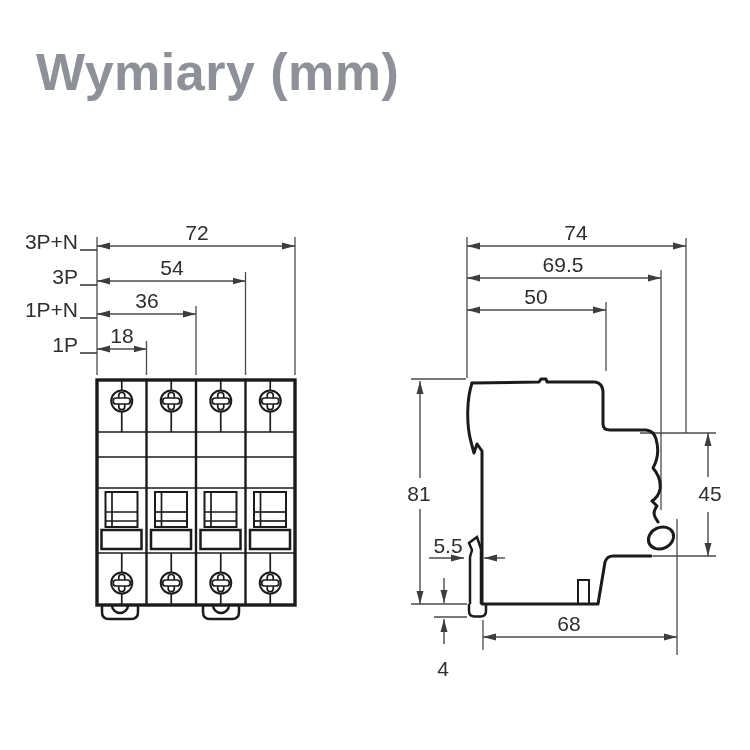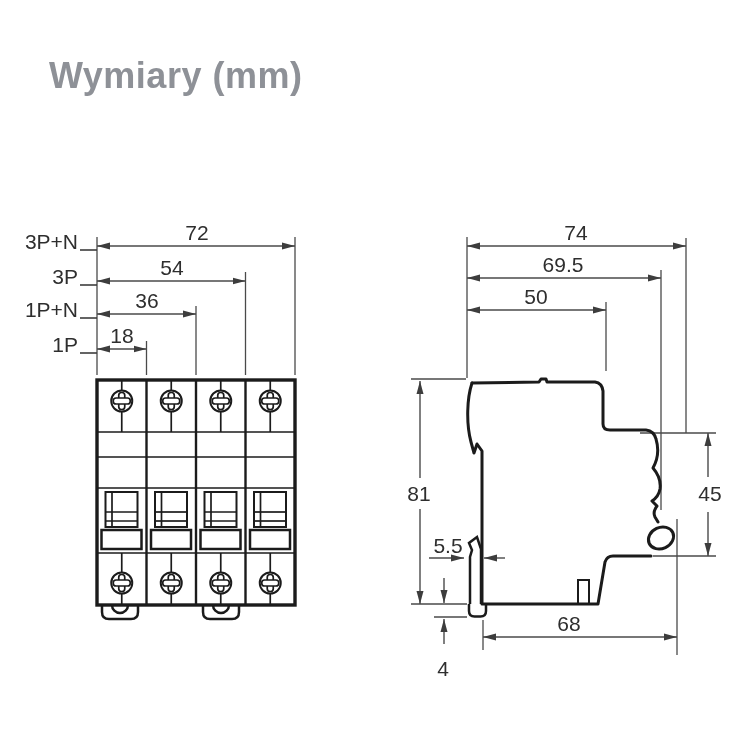--- a/index.html
+++ b/index.html
@@ -1,18 +1,18 @@
 <!DOCTYPE html>
 <html><head>
 <meta charset="utf-8">
 <style>
   html,body{margin:0;padding:0;background:#ffffff;}
   .stage{position:relative;width:750px;height:750px;background:#ffffff;overflow:hidden;
          font-family:"Liberation Sans",sans-serif;}
-  .title{position:absolute;left:36px;top:42px;margin:13px;font-size:36px;font-weight:bold;
+  .title{position:absolute;left:36px;top:42px;margin:0;font-size:52px;font-weight:bold;
          color:#8e9197;letter-spacing:0.5px;font-family:"Liberation Sans",sans-serif;}
   svg{position:absolute;left:0;top:0;}
   .dim{stroke:#4a4a4a;stroke-width:1.4;fill:none;}
   .ext{stroke:#4a4a4a;stroke-width:1.3;fill:none;}
   .lead{stroke:#3d3d3d;stroke-width:1.6;fill:none;}
   .body1{stroke:#1b1b1b;stroke-width:3.4;fill:#ffffff;}
   .prof{stroke:#1b1b1b;stroke-width:3;fill:none;stroke-linejoin:round;stroke-linecap:round;}
   .in1{stroke:#1b1b1b;stroke-width:1.7;fill:none;}
   .in2{stroke:#1b1b1b;stroke-width:2.4;fill:none;}
   .t2{stroke:#1b1b1b;stroke-width:2;fill:none;}

